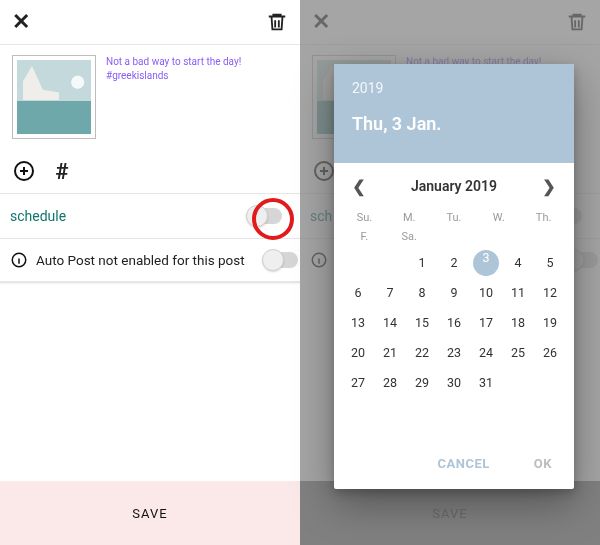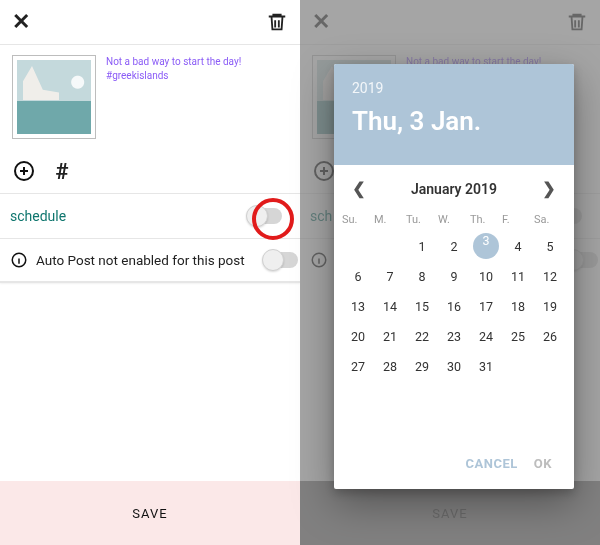--- a/index.html
+++ b/index.html
@@ -76,29 +76,29 @@
   .under-right .save-btn{ background:#7d7a7a; color:#222; filter:contrast(0.9);}
 
   
   .picker{
     position:absolute; z-index:3; left:34px; right:26px; top:64px; bottom:56px;
     background:#fff; border-radius:2px; box-shadow:0 14px 40px rgba(0,0,0,0.35), 0 4px 10px rgba(0,0,0,0.2);
     display:flex; flex-direction:column; overflow:hidden;
   }
   .picker-head{ background:#aec5d8; color:#fff; padding:16px 18px 28px 18px;}
   .picker-year{ font-size:14px; opacity:0.85; }
-  .picker-date{ font-size:26px; font-weight:600; line-height:1.2; margin-top:10px;}
+  .picker-date{ font-size:18px; font-weight:600; line-height:1.2; margin-top:17px;}
   .cal-nav{ display:flex; align-items:center; justify-content:space-between; padding:14px 14px 6px 14px; font-size:14px; font-weight:600; color:#333;}
   .chev{ width:22px; text-align:center; font-size:16px; color:#555; cursor:pointer;}
-  .dow{ display:grid; grid-template-columns:repeat(7,1fr); padding:6px 8px 2px 8px; color:#9a9a9a; font-size:11px; text-align:left;}
+  .dow{ display:grid; grid-template-columns:repeat(5,1fr); padding:6px 8px 2px 8px; color:#9a9a9a; font-size:11px; text-align:center;}
   .dow div{ padding:3px 0;}
   .days{ display:grid; grid-template-columns:repeat(7,1fr); padding:0 8px 6px 8px; font-size:12.5px; color:#333; text-align:center;}
   .cell{ height:30px; display:flex; align-items:center; justify-content:center;}
   .sel{ background:#aec5d8; color:#fff; width:26px;height:26px;border-radius:50%;}
-  .picker-actions{ margin-top:auto; display:flex; justify-content:flex-end; gap:16px; padding:14px 22px 18px 0; font-size:13px; font-weight:700; letter-spacing:0.5px;}
+  .picker-actions{ margin-top:auto; display:flex; justify-content:flex-end; gap:44px; padding:14px 22px 18px 0; font-size:13px; font-weight:700; letter-spacing:0.5px;}
   .act-cancel{ color:#aec5d8;}
   .act-ok{ color:#bdbdbd;}
 
 </style>
 </head>
 <body>
 
 <div class="pane">
   <div class="topbar">
     <div class="close-x">✕</div>

